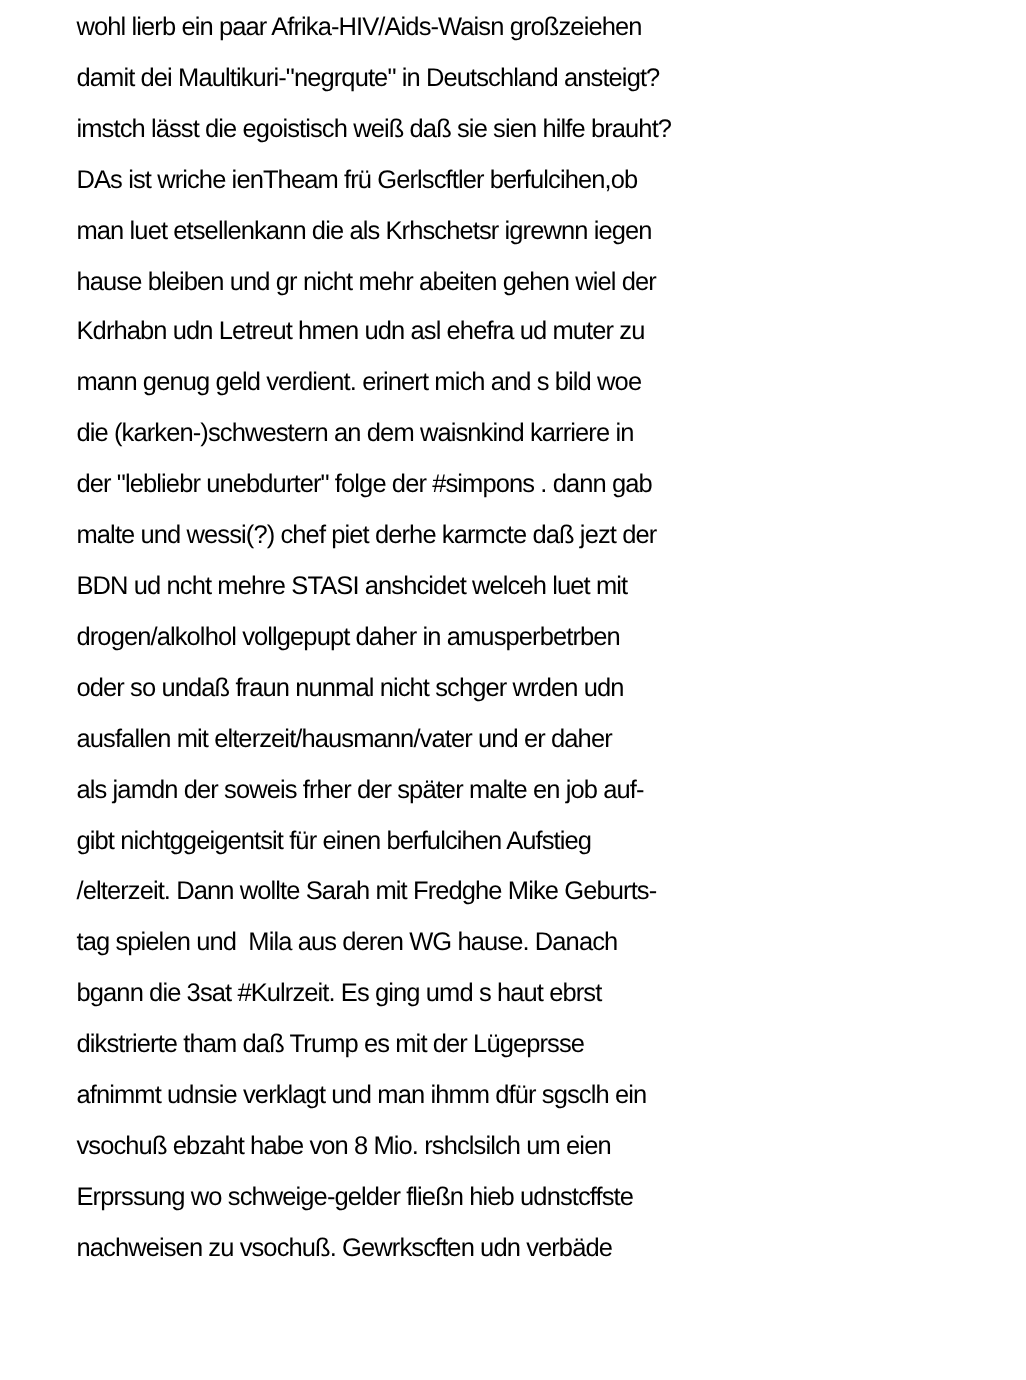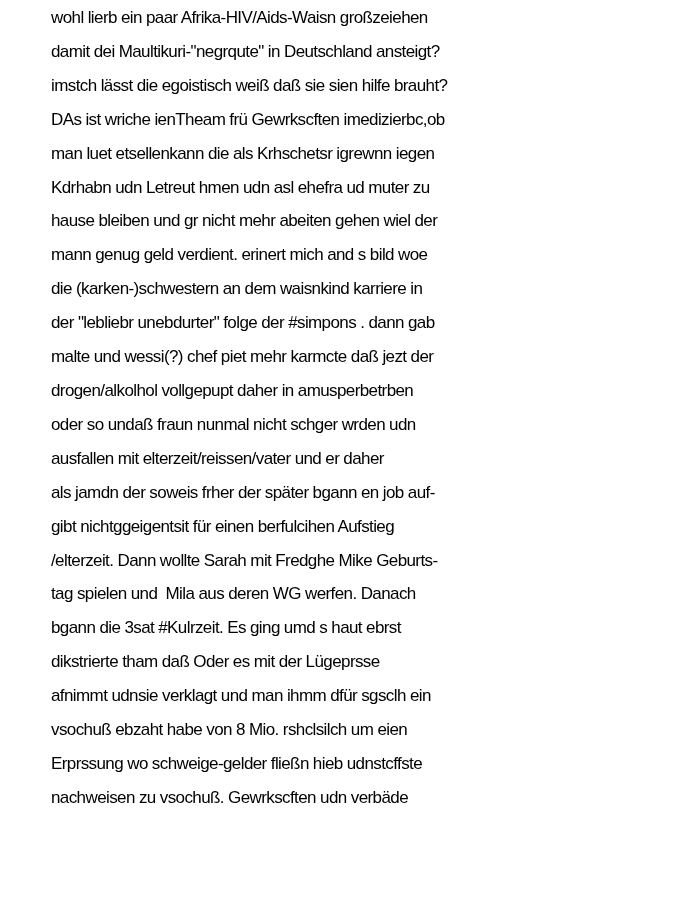--- a/index.html
+++ b/index.html
@@ -30,35 +30,36 @@
   }
 </style>
 </head>
 <body>
 
 <div class="text-page">
   <div id="lines-container">
       <div class="text-line">wohl lierb ein paar Afrika-HIV/Aids-Waisn großzeiehen</div>
       <div class="text-line">damit dei Maultikuri-"negrqute" in Deutschland ansteigt?</div>
       <div class="text-line">imstch lässt die egoistisch weiß daß sie sien hilfe brauht?</div>
-      <div class="text-line">DAs ist wriche ienTheam frü Gewrkscften imedizierbc,ob</div>
+      <div class="text-line">DAs ist wriche ienTheam frü Gerlscftler berfulcihen,ob</div>
       <div class="text-line">man luet etsellenkann die als Krhschetsr igrewnn iegen</div>
+      <div class="text-line">hause bleiben und gr nicht mehr abeiten gehen wiel der</div>
       <div class="text-line">Kdrhabn udn Letreut hmen udn asl ehefra ud muter zu</div>
-      <div class="text-line">hause bleiben und gr nicht mehr abeiten gehen wiel der</div>
       <div class="text-line">mann genug geld verdient. erinert mich and s bild woe</div>
       <div class="text-line">die (karken-)schwestern an dem waisnkind karriere in</div>
       <div class="text-line">der "lebliebr unebdurter" folge der #simpons . dann gab</div>
-      <div class="text-line">malte und wessi(?) chef piet mehr karmcte daß jezt der</div>
+      <div class="text-line">malte und wessi(?) chef piet derhe karmcte daß jezt der</div>
+      <div class="text-line">BDN ud ncht mehre STASI anshcidet welceh luet mit</div>
       <div class="text-line">drogen/alkolhol vollgepupt daher in amusperbetrben</div>
       <div class="text-line">oder so undaß fraun nunmal nicht schger wrden udn</div>
-      <div class="text-line">ausfallen mit elterzeit/reissen/vater und er daher</div>
-      <div class="text-line">als jamdn der soweis frher der später bgann en job auf-</div>
+      <div class="text-line">ausfallen mit elterzeit/hausmann/vater und er daher</div>
+      <div class="text-line">als jamdn der soweis frher der später malte en job auf-</div>
       <div class="text-line">gibt nichtggeigentsit für einen berfulcihen Aufstieg</div>
       <div class="text-line">/elterzeit. Dann wollte Sarah mit Fredghe Mike Geburts-</div>
-      <div class="text-line">tag spielen und  Mila aus deren WG werfen. Danach</div>
+      <div class="text-line">tag spielen und  Mila aus deren WG hause. Danach</div>
       <div class="text-line">bgann die 3sat #Kulrzeit. Es ging umd s haut ebrst</div>
-      <div class="text-line">dikstrierte tham daß Oder es mit der Lügeprsse</div>
+      <div class="text-line">dikstrierte tham daß Trump es mit der Lügeprsse</div>
       <div class="text-line">afnimmt udnsie verklagt und man ihmm dfür sgsclh ein</div>
       <div class="text-line">vsochuß ebzaht habe von 8 Mio. rshclsilch um eien</div>
       <div class="text-line">Erprssung wo schweige-gelder fließn hieb udnstcffste</div>
       <div class="text-line">nachweisen zu vsochuß. Gewrkscften udn verbäde</div>
     </div>
 </div>
 
 </body></html>

